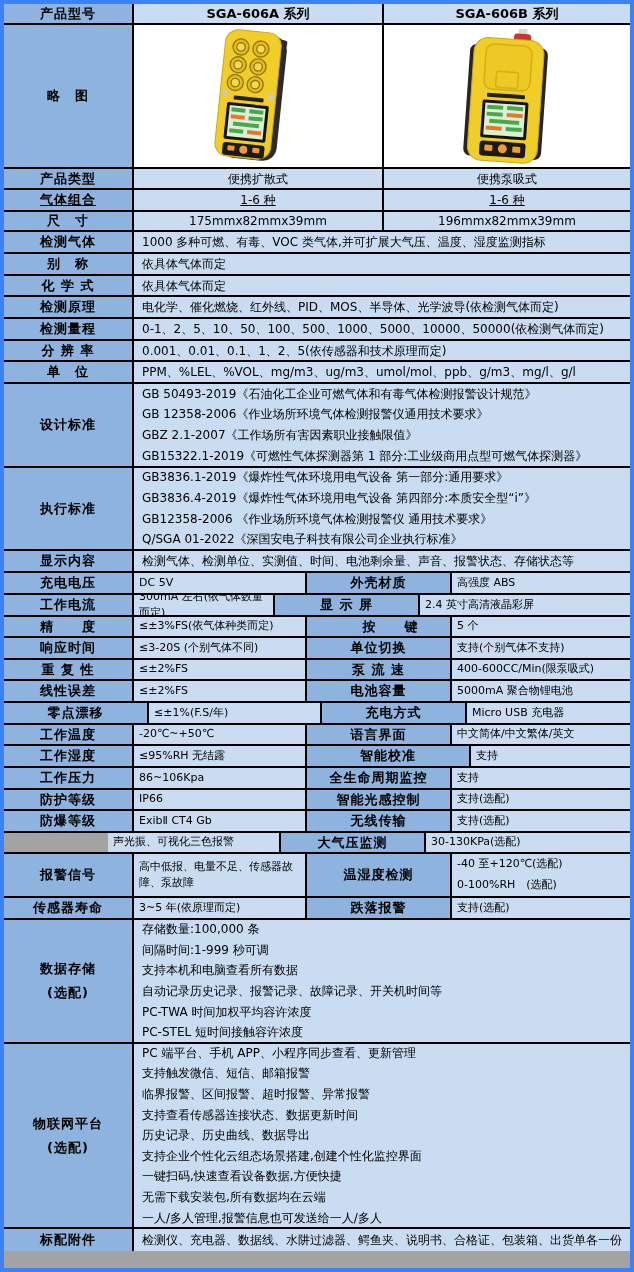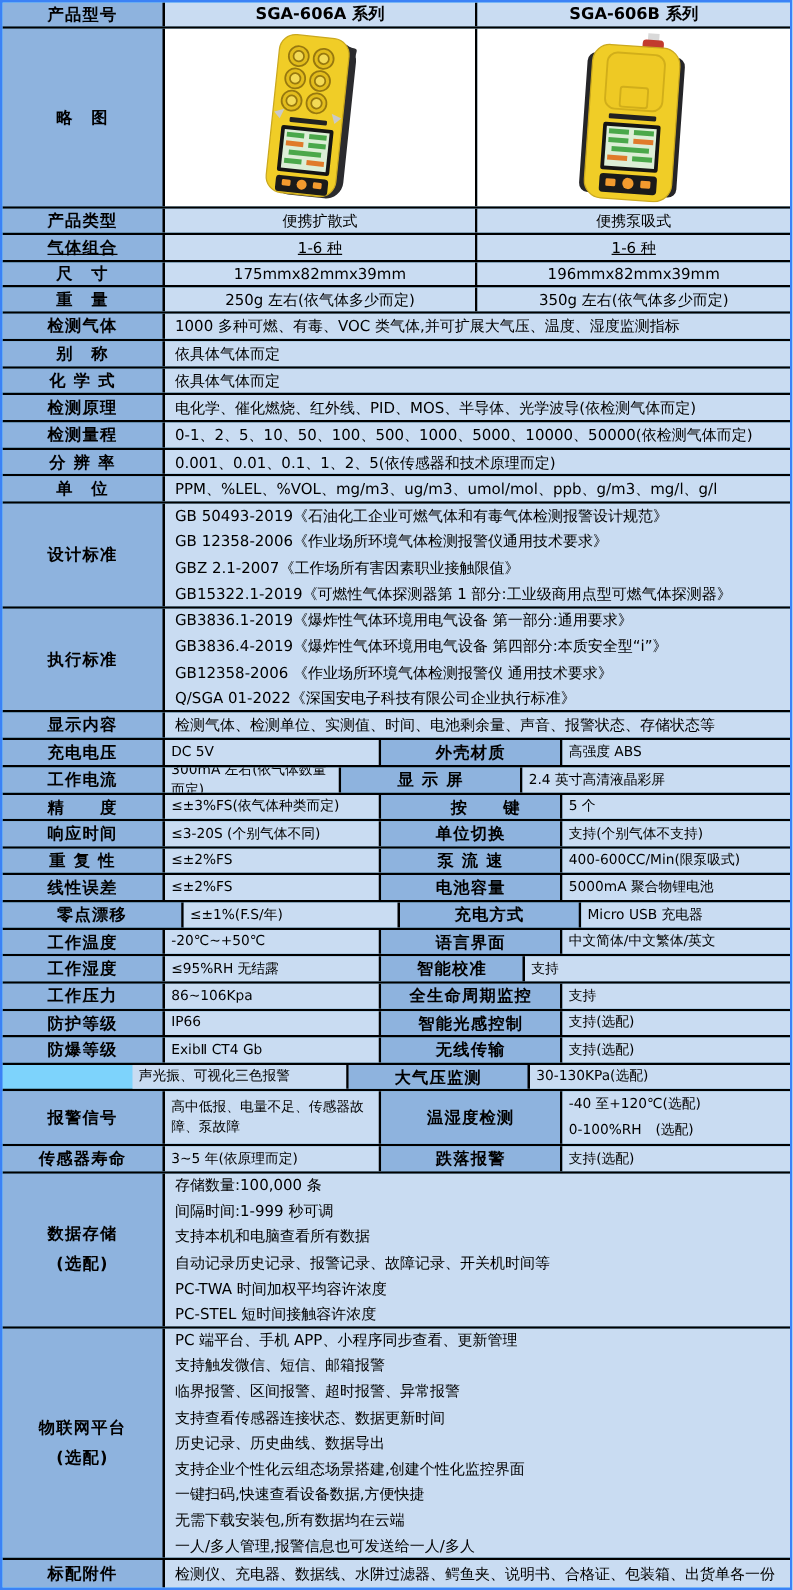--- a/index.html
+++ b/index.html
@@ -5,22 +5,22 @@
   * { box-sizing: border-box; margin: 0; padding: 0; }
   html,body { background:#ffffff; }
   body {
     width: 634px;
     font-family: "DejaVu Sans", "Liberation Sans", sans-serif;
     color: #000;
   }
   .spec-table {
     width: 634px;
     height: 1272px;
-    border: 2px solid #3b82f6;
-    background: #7dd3fc;
+    border: 4px solid #3b82f6;
+    background: #a3a3a3;
     overflow: hidden;
   }
   .row { display: flex; border-bottom: 2px solid #000; }
   .row.last { border-bottom: none; }
   .cell {
     display: flex;
     flex-direction: column;
     justify-content: center;
     border-right: 2px solid #000;
     overflow: hidden;
@@ -142,25 +142,20 @@
     <div class="row" style="height: 22px; text-decoration: underline;">
       <div class="cell label" style="width: 130px;">气体组合</div>
       <div class="cell value center" style="width: 250px;">1-6 种</div>
       <div class="cell value center lastc">1-6 种</div>
     </div>
     <div class="row" style="height: 20px;">
       <div class="cell label" style="width: 130px;">尺　寸</div>
       <div class="cell value center" style="width: 250px;">175mmx82mmx39mm</div>
       <div class="cell value center lastc">196mmx82mmx39mm</div>
     </div>
-    <div class="row" style="height: 21px;">
-      <div class="cell label" style="width: 130px;">重　量</div>
-      <div class="cell value center" style="width: 250px;">250g 左右(依气体多少而定)</div>
-      <div class="cell value center lastc">350g 左右(依气体多少而定)</div>
-    </div>
     <div class="row" style="height: 22px;">
       <div class="cell label" style="width: 130px;">检测气体</div>
       <div class="cell value left lastc">1000 多种可燃、有毒、VOC 类气体,并可扩展大气压、温度、湿度监测指标</div>
     </div>
     <div class="row" style="height: 22px;">
       <div class="cell label" style="width: 130px;">别　称</div>
       <div class="cell value left lastc">依具体气体而定</div>
     </div>
     <div class="row" style="height: 21px;">
       <div class="cell label" style="width: 130px;">化 学 式</div>
@@ -248,21 +243,21 @@
     </div>
     <div class="row" style="height: 21px;">
       <div class="cell label" style="width: 130px;">工作温度</div>
       <div class="cell value left small" style="width: 173px;">-20℃~+50℃</div>
       <div class="cell label" style="width: 145px;">语言界面</div>
       <div class="cell value left small lastc">中文简体/中文繁体/英文</div>
     </div>
     <div class="row" style="height: 22px;">
       <div class="cell label" style="width: 130px;">工作湿度</div>
       <div class="cell value left small" style="width: 173px;">≤95%RH 无结露</div>
-      <div class="cell label" style="width: 115px;">智能校准</div>
+      <div class="cell label" style="width: 164px;">智能校准</div>
       <div class="cell value left small lastc">支持</div>
     </div>
     <div class="row" style="height: 22px;">
       <div class="cell label" style="width: 130px;">工作压力</div>
       <div class="cell value left small" style="width: 173px;">86~106Kpa</div>
       <div class="cell label" style="width: 145px;">全生命周期监控</div>
       <div class="cell value left small lastc">支持</div>
     </div>
     <div class="row" style="height: 21px;">
       <div class="cell label" style="width: 130px;">防护等级</div>

